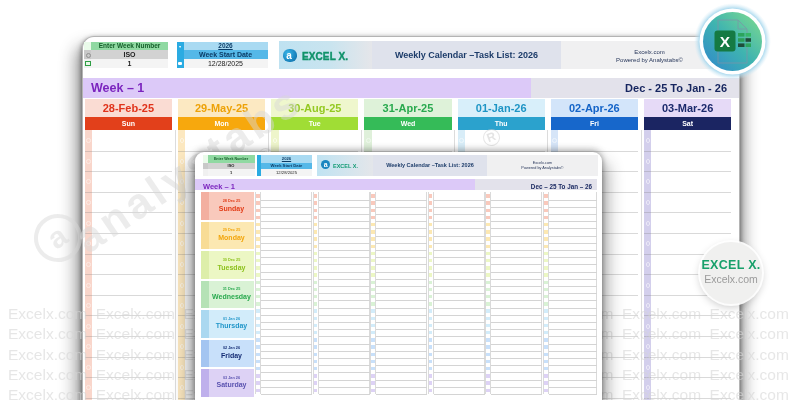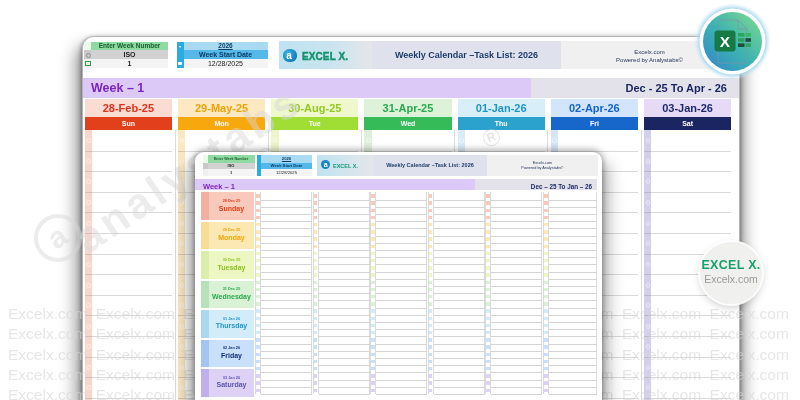--- a/index.html
+++ b/index.html
@@ -29,21 +29,21 @@
 <div class="abs bold" style="left:203.2px;top:12.5px;color:#fff;font-size:10px;">a</div>
 <div class="abs bold" style="left:219px;top:14px;color:#10926a;font-size:10px;letter-spacing:0.1px;-webkit-text-stroke:0.4px #10926a;">EXCEL X.</div>
 <div class="abs bold ctr" style="left:289px;top:4px;width:189px;height:28px;background:#dfe2ec;color:#1d3c6a;font-size:9px;line-height:28.5px;">Weekly Calendar –Task List: 2026</div>
 <div class="abs ctr" style="left:478px;top:4px;width:177px;height:28px;background:#f0f0f1;color:#27365a;font-size:6px;line-height:8px;padding-top:0px;">
       <div style="margin-top:7px;">Excelx.com</div>
       <div>Powered by Analystabs©</div>
     </div>
 <div class="abs" style="left:0px;top:41px;width:448px;height:19.5px;background:#dcc9f8;"></div>
 <div class="abs" style="left:448px;top:41px;width:208px;height:19.5px;background:#e3e2eb;"></div>
 <div class="abs bold" style="left:8px;top:44px;color:#7b24be;font-size:12.5px;">Week – 1</div>
-<div class="abs bold" style="left:448px;top:45px;width:196px;text-align:right;color:#16255f;font-size:11px;">Dec - 25 To Apr - 26</div>
+<div class="abs bold" style="left:448px;top:45px;width:196px;text-align:right;color:#16255f;font-size:11px;">Dec - 25 To Jan - 26</div>
 <div class="abs bold ctr" style="left:1.7px;top:61.5px;width:87.4px;height:18.5px;background:#fadcd3;color:#e0331b;font-size:11px;line-height:19px;">28-Feb-25</div>
 <div class="abs bold ctr" style="left:1.7px;top:80px;width:87.4px;height:13px;background:#e2401b;color:#fff;font-size:7px;line-height:13.5px;">Sun</div>
 <div class="abs" style="left:1.7px;top:93px;width:7.5px;height:279px;background-color:#f9d6cb;"></div>
 <div class="abs" style="left:3.3px;top:101px;width:2.8px;height:2.8px;border:0.9px solid #fdece6;border-radius:50%;"></div>
 <div class="abs" style="left:3.3px;top:122px;width:2.8px;height:2.8px;border:0.9px solid #fdece6;border-radius:50%;"></div>
 <div class="abs" style="left:3.3px;top:142px;width:2.8px;height:2.8px;border:0.9px solid #fdece6;border-radius:50%;"></div>
 <div class="abs" style="left:3.3px;top:163px;width:2.8px;height:2.8px;border:0.9px solid #fdece6;border-radius:50%;"></div>
 <div class="abs" style="left:3.3px;top:184px;width:2.8px;height:2.8px;border:0.9px solid #fdece6;border-radius:50%;"></div>
 <div class="abs" style="left:3.3px;top:204px;width:2.8px;height:2.8px;border:0.9px solid #fdece6;border-radius:50%;"></div>
 <div class="abs" style="left:3.3px;top:225px;width:2.8px;height:2.8px;border:0.9px solid #fdece6;border-radius:50%;"></div>
@@ -222,21 +222,21 @@
 <div class="abs" style="left:467.7px;top:196px;width:87.4px;height:1px;background:rgba(130,130,130,0.30);"></div>
 <div class="abs" style="left:467.7px;top:217px;width:87.4px;height:1px;background:rgba(130,130,130,0.30);"></div>
 <div class="abs" style="left:467.7px;top:237px;width:87.4px;height:1px;background:rgba(130,130,130,0.30);"></div>
 <div class="abs" style="left:467.7px;top:258px;width:87.4px;height:1px;background:rgba(130,130,130,0.30);"></div>
 <div class="abs" style="left:467.7px;top:278px;width:87.4px;height:1px;background:rgba(130,130,130,0.30);"></div>
 <div class="abs" style="left:467.7px;top:299px;width:87.4px;height:1px;background:rgba(130,130,130,0.30);"></div>
 <div class="abs" style="left:467.7px;top:320px;width:87.4px;height:1px;background:rgba(130,130,130,0.30);"></div>
 <div class="abs" style="left:467.7px;top:340px;width:87.4px;height:1px;background:rgba(130,130,130,0.30);"></div>
 <div class="abs" style="left:467.7px;top:361px;width:87.4px;height:1px;background:rgba(130,130,130,0.30);"></div>
 <div class="abs" style="left:557.6px;top:93px;width:1px;height:279px;background:#dcdcdc;"></div>
-<div class="abs bold ctr" style="left:560.9000000000001px;top:61.5px;width:87.4px;height:18.5px;background:#e6daf7;color:#1c2a6c;font-size:11px;line-height:19px;">03-Jan-26</div>
+<div class="abs bold ctr" style="left:560.9000000000001px;top:61.5px;width:87.4px;height:18.5px;background:#e6daf7;color:#1c2a6c;font-size:11px;line-height:19px;">03-Mar-26</div>
 <div class="abs bold ctr" style="left:560.9000000000001px;top:80px;width:87.4px;height:13px;background:#1b2562;color:#fff;font-size:7px;line-height:13.5px;">Sat</div>
 <div class="abs" style="left:560.9000000000001px;top:93px;width:7.5px;height:279px;background-color:#d3cfec;"></div>
 <div class="abs" style="left:562.5000000000001px;top:101px;width:2.8px;height:2.8px;border:0.9px solid #ebe9f7;border-radius:50%;"></div>
 <div class="abs" style="left:562.5000000000001px;top:122px;width:2.8px;height:2.8px;border:0.9px solid #ebe9f7;border-radius:50%;"></div>
 <div class="abs" style="left:562.5000000000001px;top:142px;width:2.8px;height:2.8px;border:0.9px solid #ebe9f7;border-radius:50%;"></div>
 <div class="abs" style="left:562.5000000000001px;top:163px;width:2.8px;height:2.8px;border:0.9px solid #ebe9f7;border-radius:50%;"></div>
 <div class="abs" style="left:562.5000000000001px;top:184px;width:2.8px;height:2.8px;border:0.9px solid #ebe9f7;border-radius:50%;"></div>
 <div class="abs" style="left:562.5000000000001px;top:204px;width:2.8px;height:2.8px;border:0.9px solid #ebe9f7;border-radius:50%;"></div>
 <div class="abs" style="left:562.5000000000001px;top:225px;width:2.8px;height:2.8px;border:0.9px solid #ebe9f7;border-radius:50%;"></div>
 <div class="abs" style="left:562.5000000000001px;top:246px;width:2.8px;height:2.8px;border:0.9px solid #ebe9f7;border-radius:50%;"></div>

